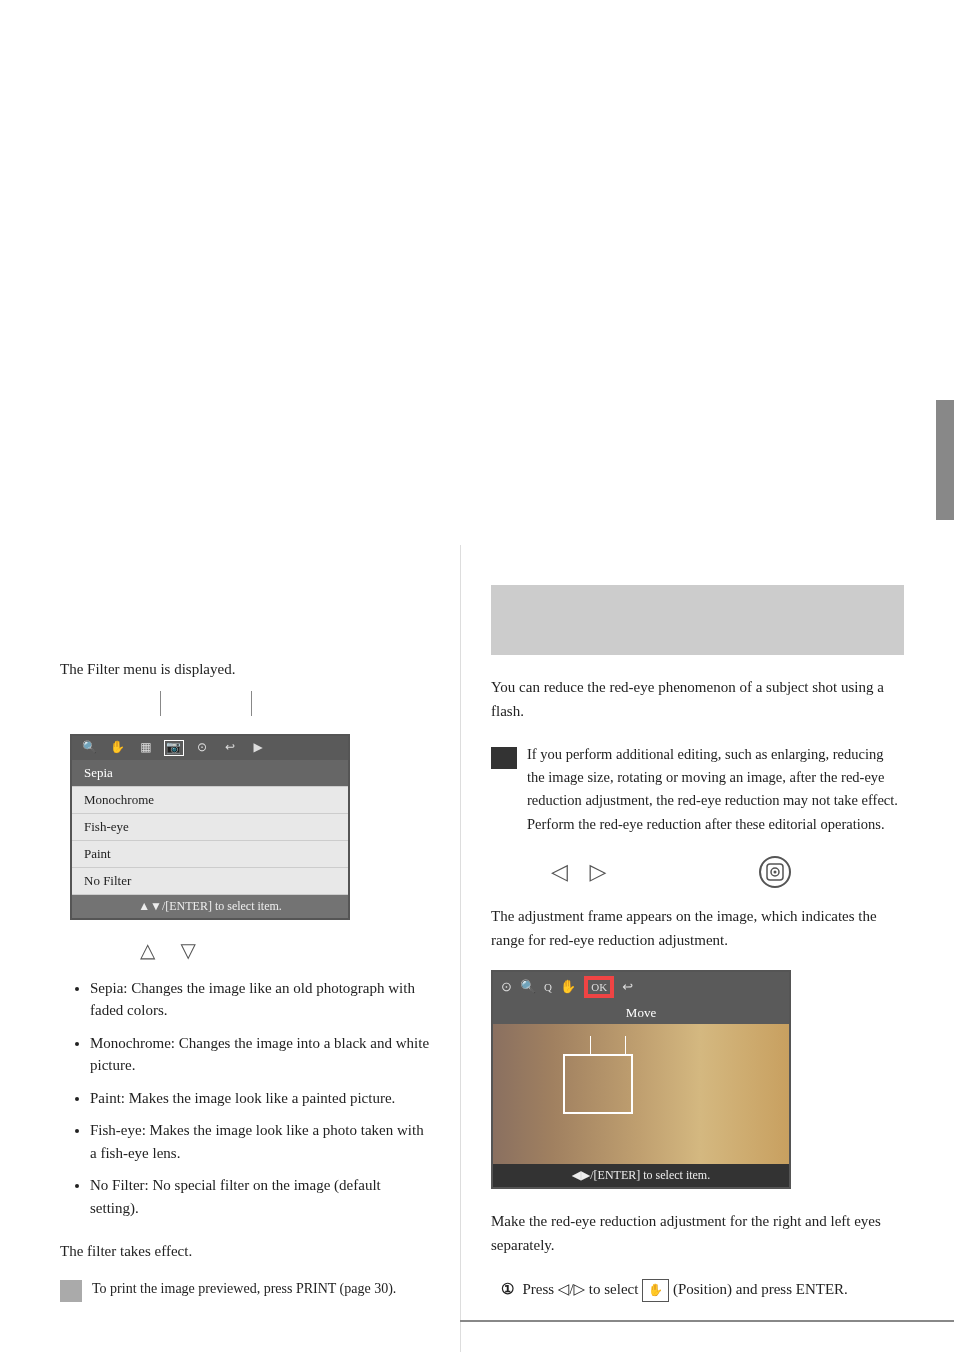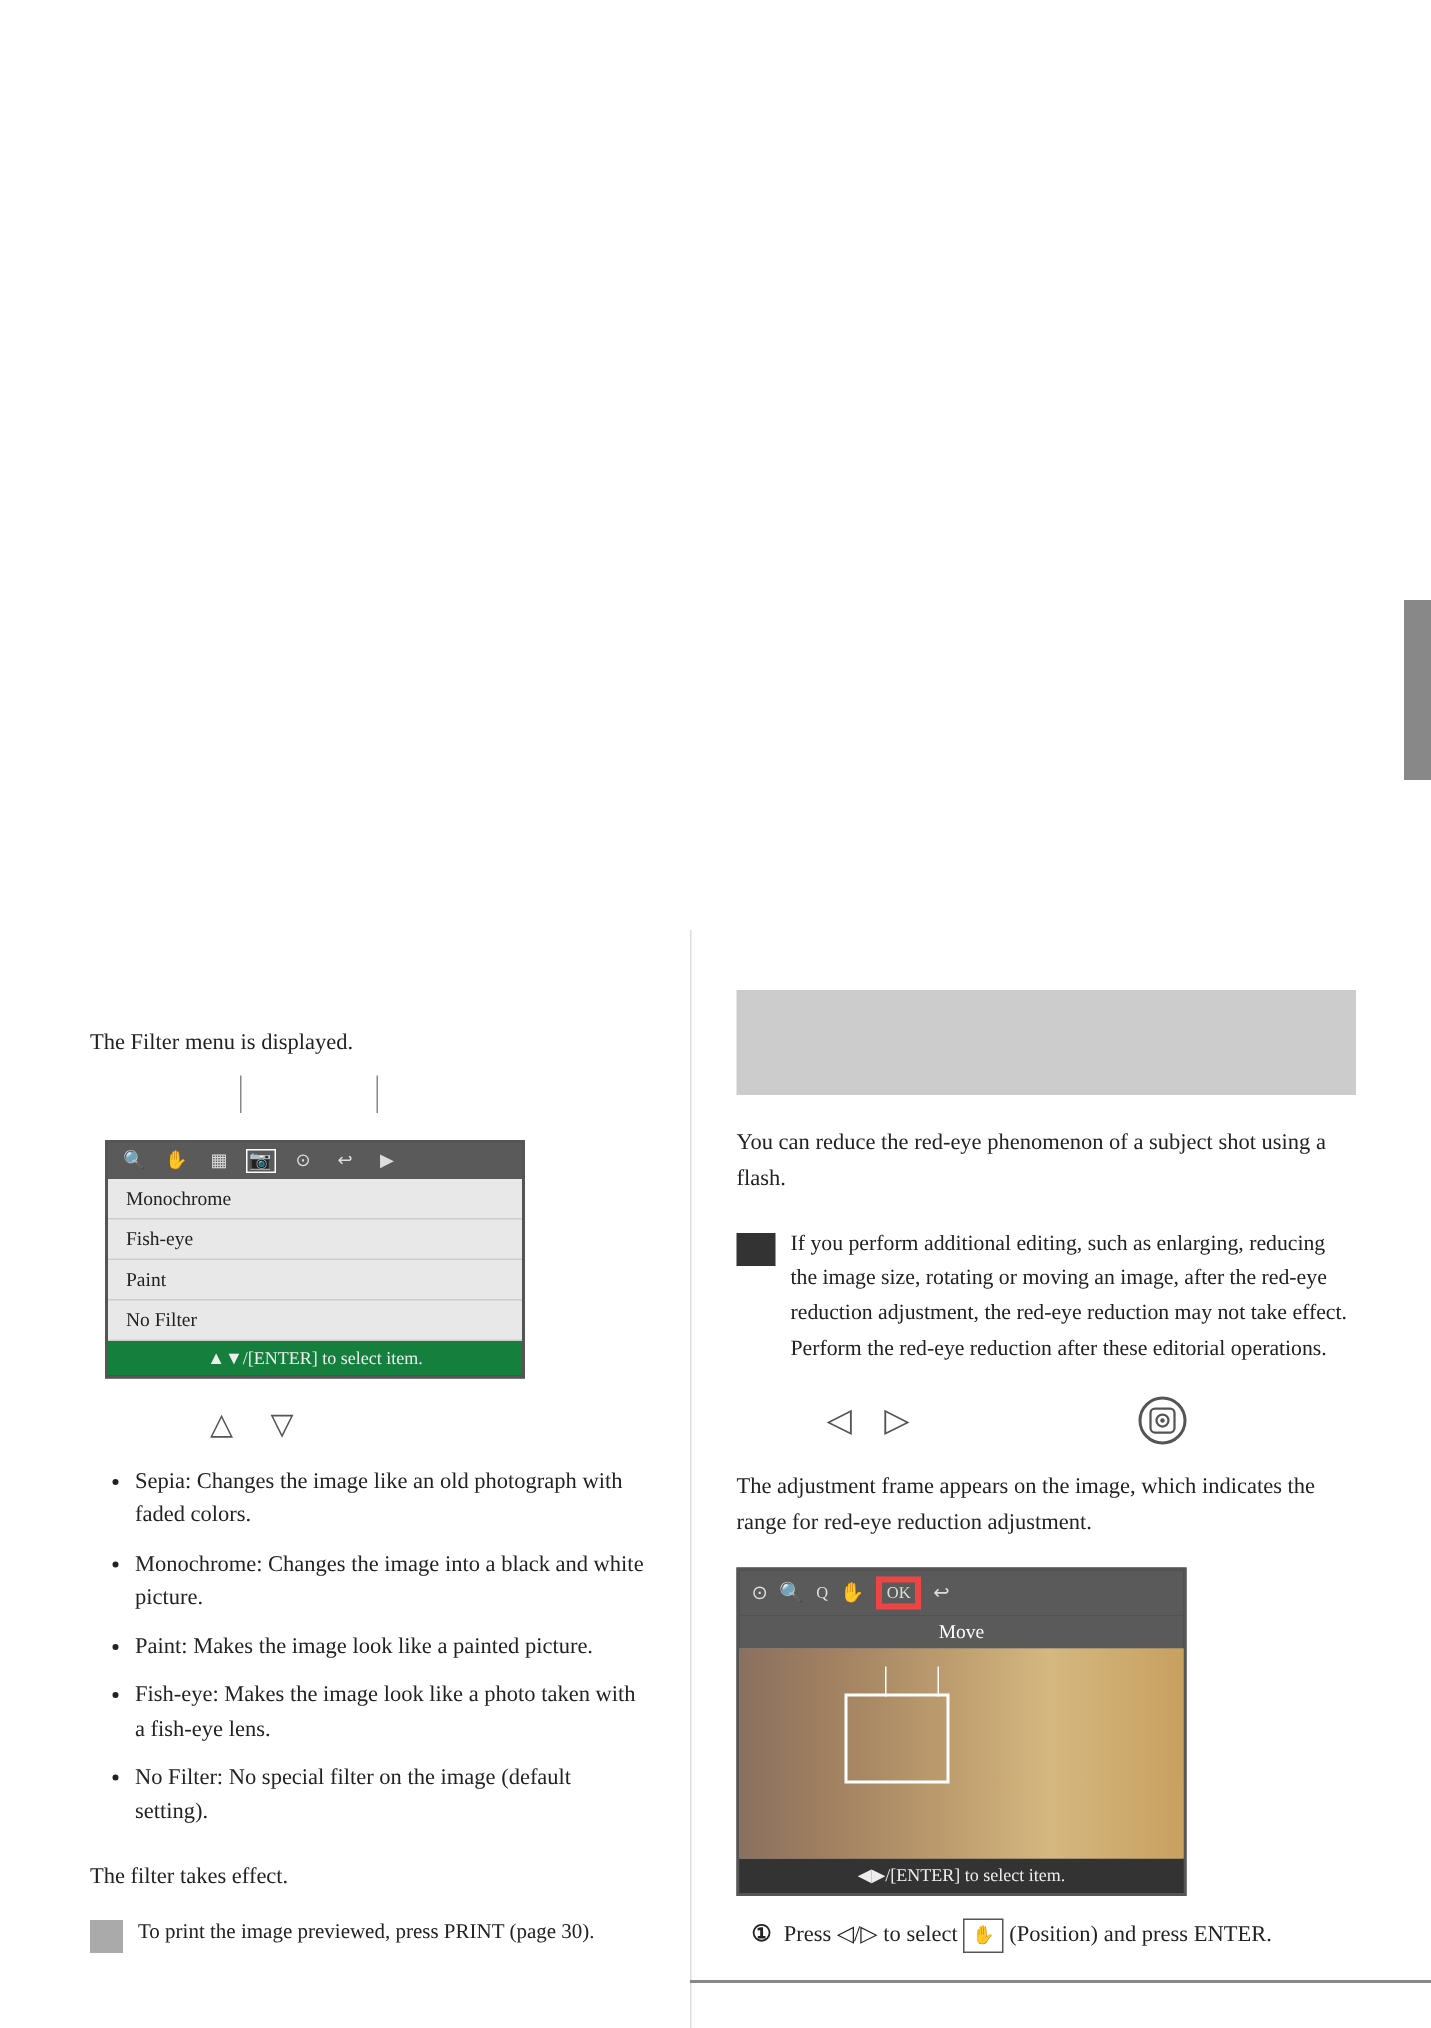--- a/index.html
+++ b/index.html
@@ -96,21 +96,21 @@
       color: #222;
       border-bottom: 1px solid #ccc;
     }
 
     .filter-item.selected {
       background: #666;
       color: #fff;
     }
 
     .camera-instruction {
-      background: #15803d;
+      background: #737373;
       color: #eee;
       text-align: center;
       padding: 4px;
       font-size: 12px;
     }
 
     
     .nav-arrows {
       font-size: 20px;
       margin: 15px 0 15px 80px;
@@ -344,20 +344,21 @@
         <div class="camera-toolbar">
           <span class="toolbar-icon">🔍</span>
           <span class="toolbar-icon">✋</span>
           <span class="toolbar-icon">▦</span>
           <span class="toolbar-icon active">📷</span>
           <span class="toolbar-icon">⊙</span>
           <span class="toolbar-icon">↩</span>
           <span class="toolbar-icon">▶</span>
         </div>
         <div class="filter-menu">
+          <div class="filter-item selected">Sepia</div>
           <div class="filter-item">Monochrome</div>
           <div class="filter-item">Fish-eye</div>
           <div class="filter-item">Paint</div>
           <div class="filter-item">No Filter</div>
         </div>
         <div class="camera-instruction">▲▼/[ENTER] to select item.</div>
       </div>
     </div>
 
     <div class="nav-arrows">△  ▽</div>
@@ -419,20 +420,21 @@
         <div style="position:absolute; left:0; right:0; top:0; bottom:0; background: linear-gradient(to right, #8a7060 0%, #a08060 20%, #c0a070 50%, #d4b880 70%, #c8a060 100%);"></div>
 
         <div class="adjustment-frame">
           <div class="adjustment-label-line"></div>
           <div class="adjustment-label-line2"></div>
         </div>
       </div>
       <div class="camera-instruction2">◀▶/[ENTER] to select item.</div>
     </div>
 
+    <p class="make-redeye-text">Make the red-eye reduction adjustment for the right and left eyes separately.</p>
 
     <div class="step-instruction">
       <span class="circled-1">①</span>
       <span>
         Press ◁/▷ to select
         <span style="display:inline-block; border:1px solid #555; padding:1px 5px; font-size:12px; vertical-align:middle;">✋</span>
         (Position) and press ENTER.
       </span>
     </div>
 

